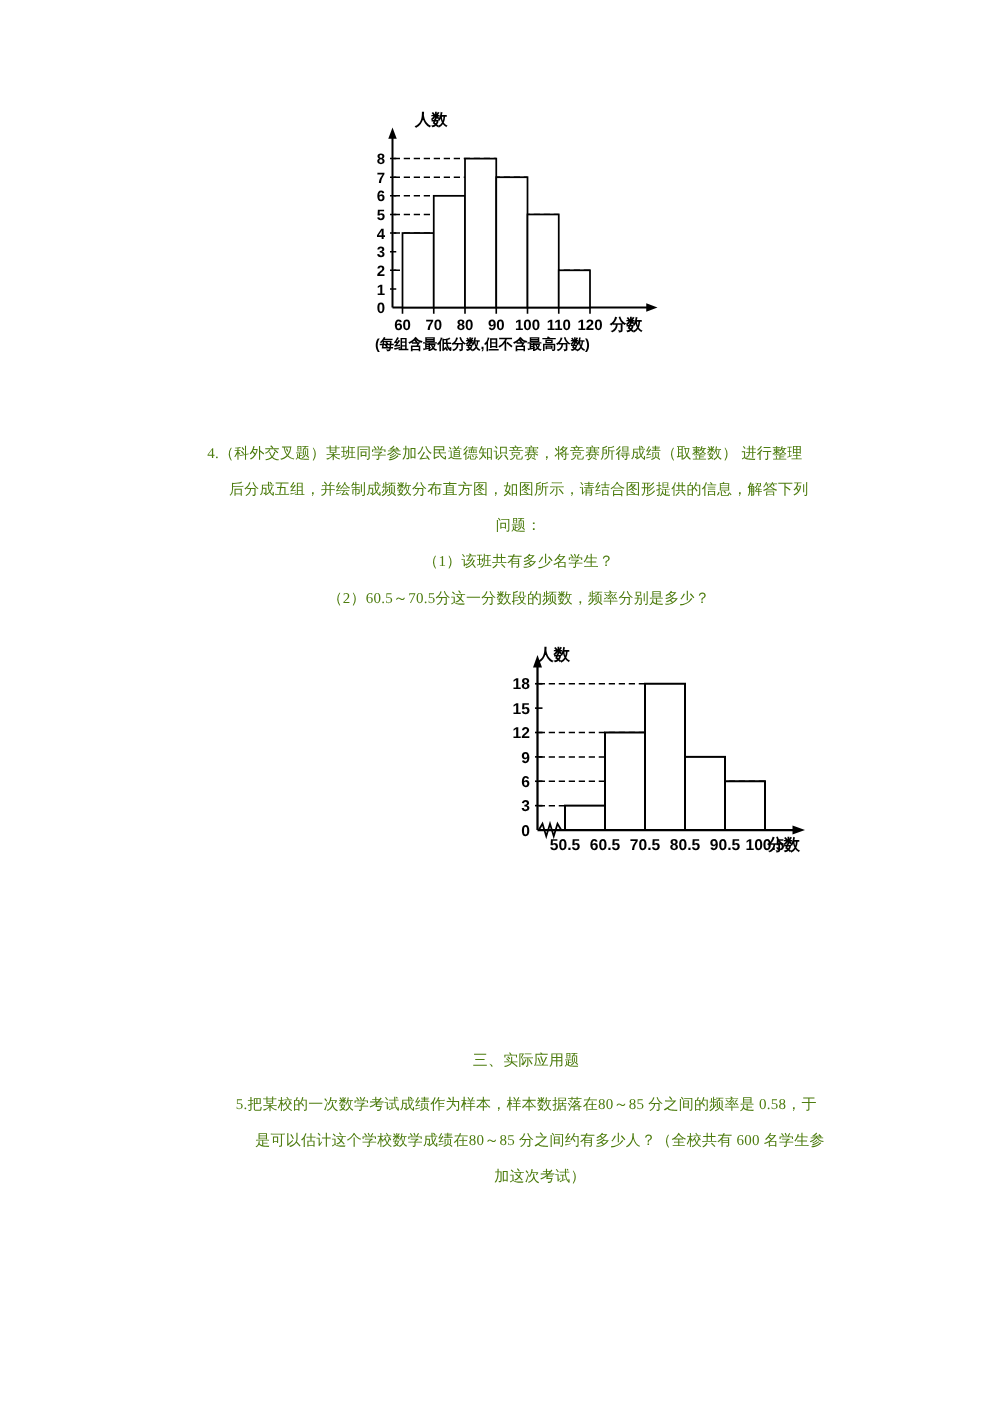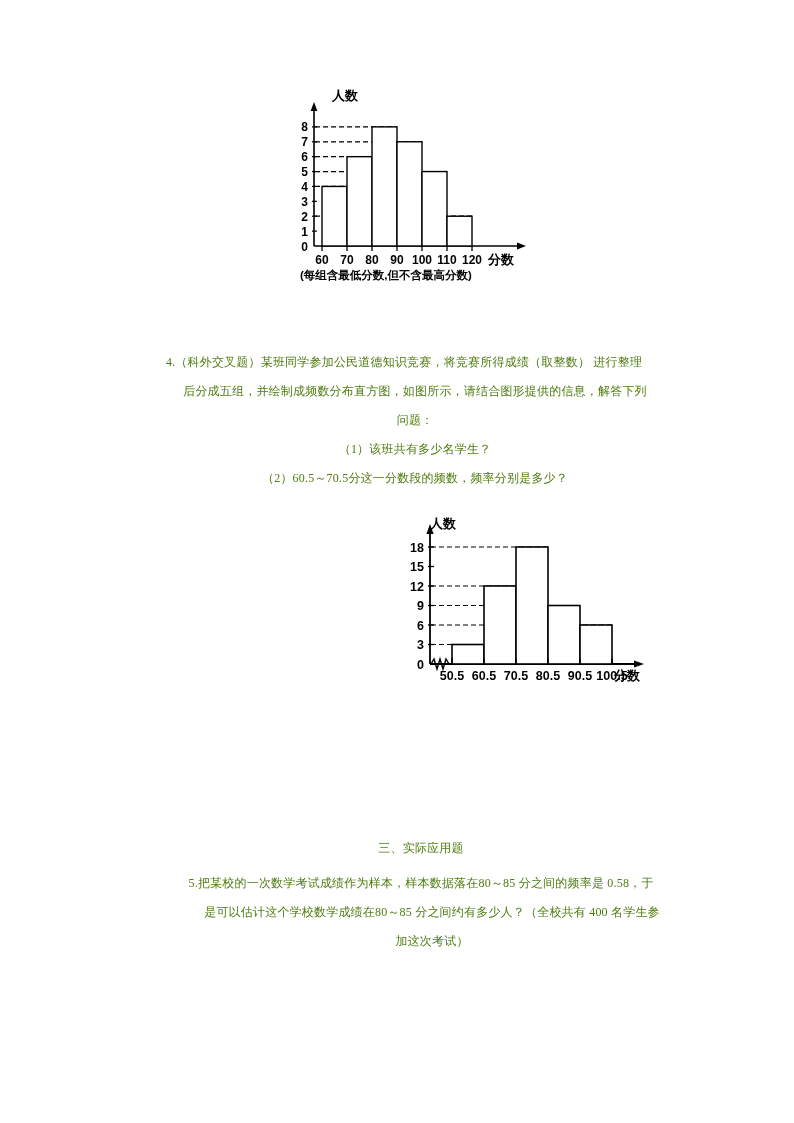--- a/index.html
+++ b/index.html
@@ -197,17 +197,17 @@
           <text x="208" y="168" text-anchor="middle" font-family="'Liberation Sans', sans-serif" font-size="12.5" font-weight="bold" fill="#000">100.5</text>
         </g>
 
       <text id="c2-xlabel" x="210" y="168" font-family="'Liberation Sans', sans-serif" font-size="13" font-weight="bold" fill="#000">分数</text>
     </svg>
   </div>
 
   <div class="qblock q5sec">
     <span class="sec-head">三、实际应用题</span>
     <span class="qline">5.把某校的一次数学考试成绩作为样本，样本数据落在80～85 分之间的频率是 0.58，于</span>
-    <span class="qline indent">是可以估计这个学校数学成绩在80～85 分之间约有多少人？（全校共有 400 名学生参</span>
+    <span class="qline indent">是可以估计这个学校数学成绩在80～85 分之间约有多少人？（全校共有 600 名学生参</span>
     <span class="qline indent">加这次考试）</span>
   </div>
 
 </div>
 
 </body></html>

